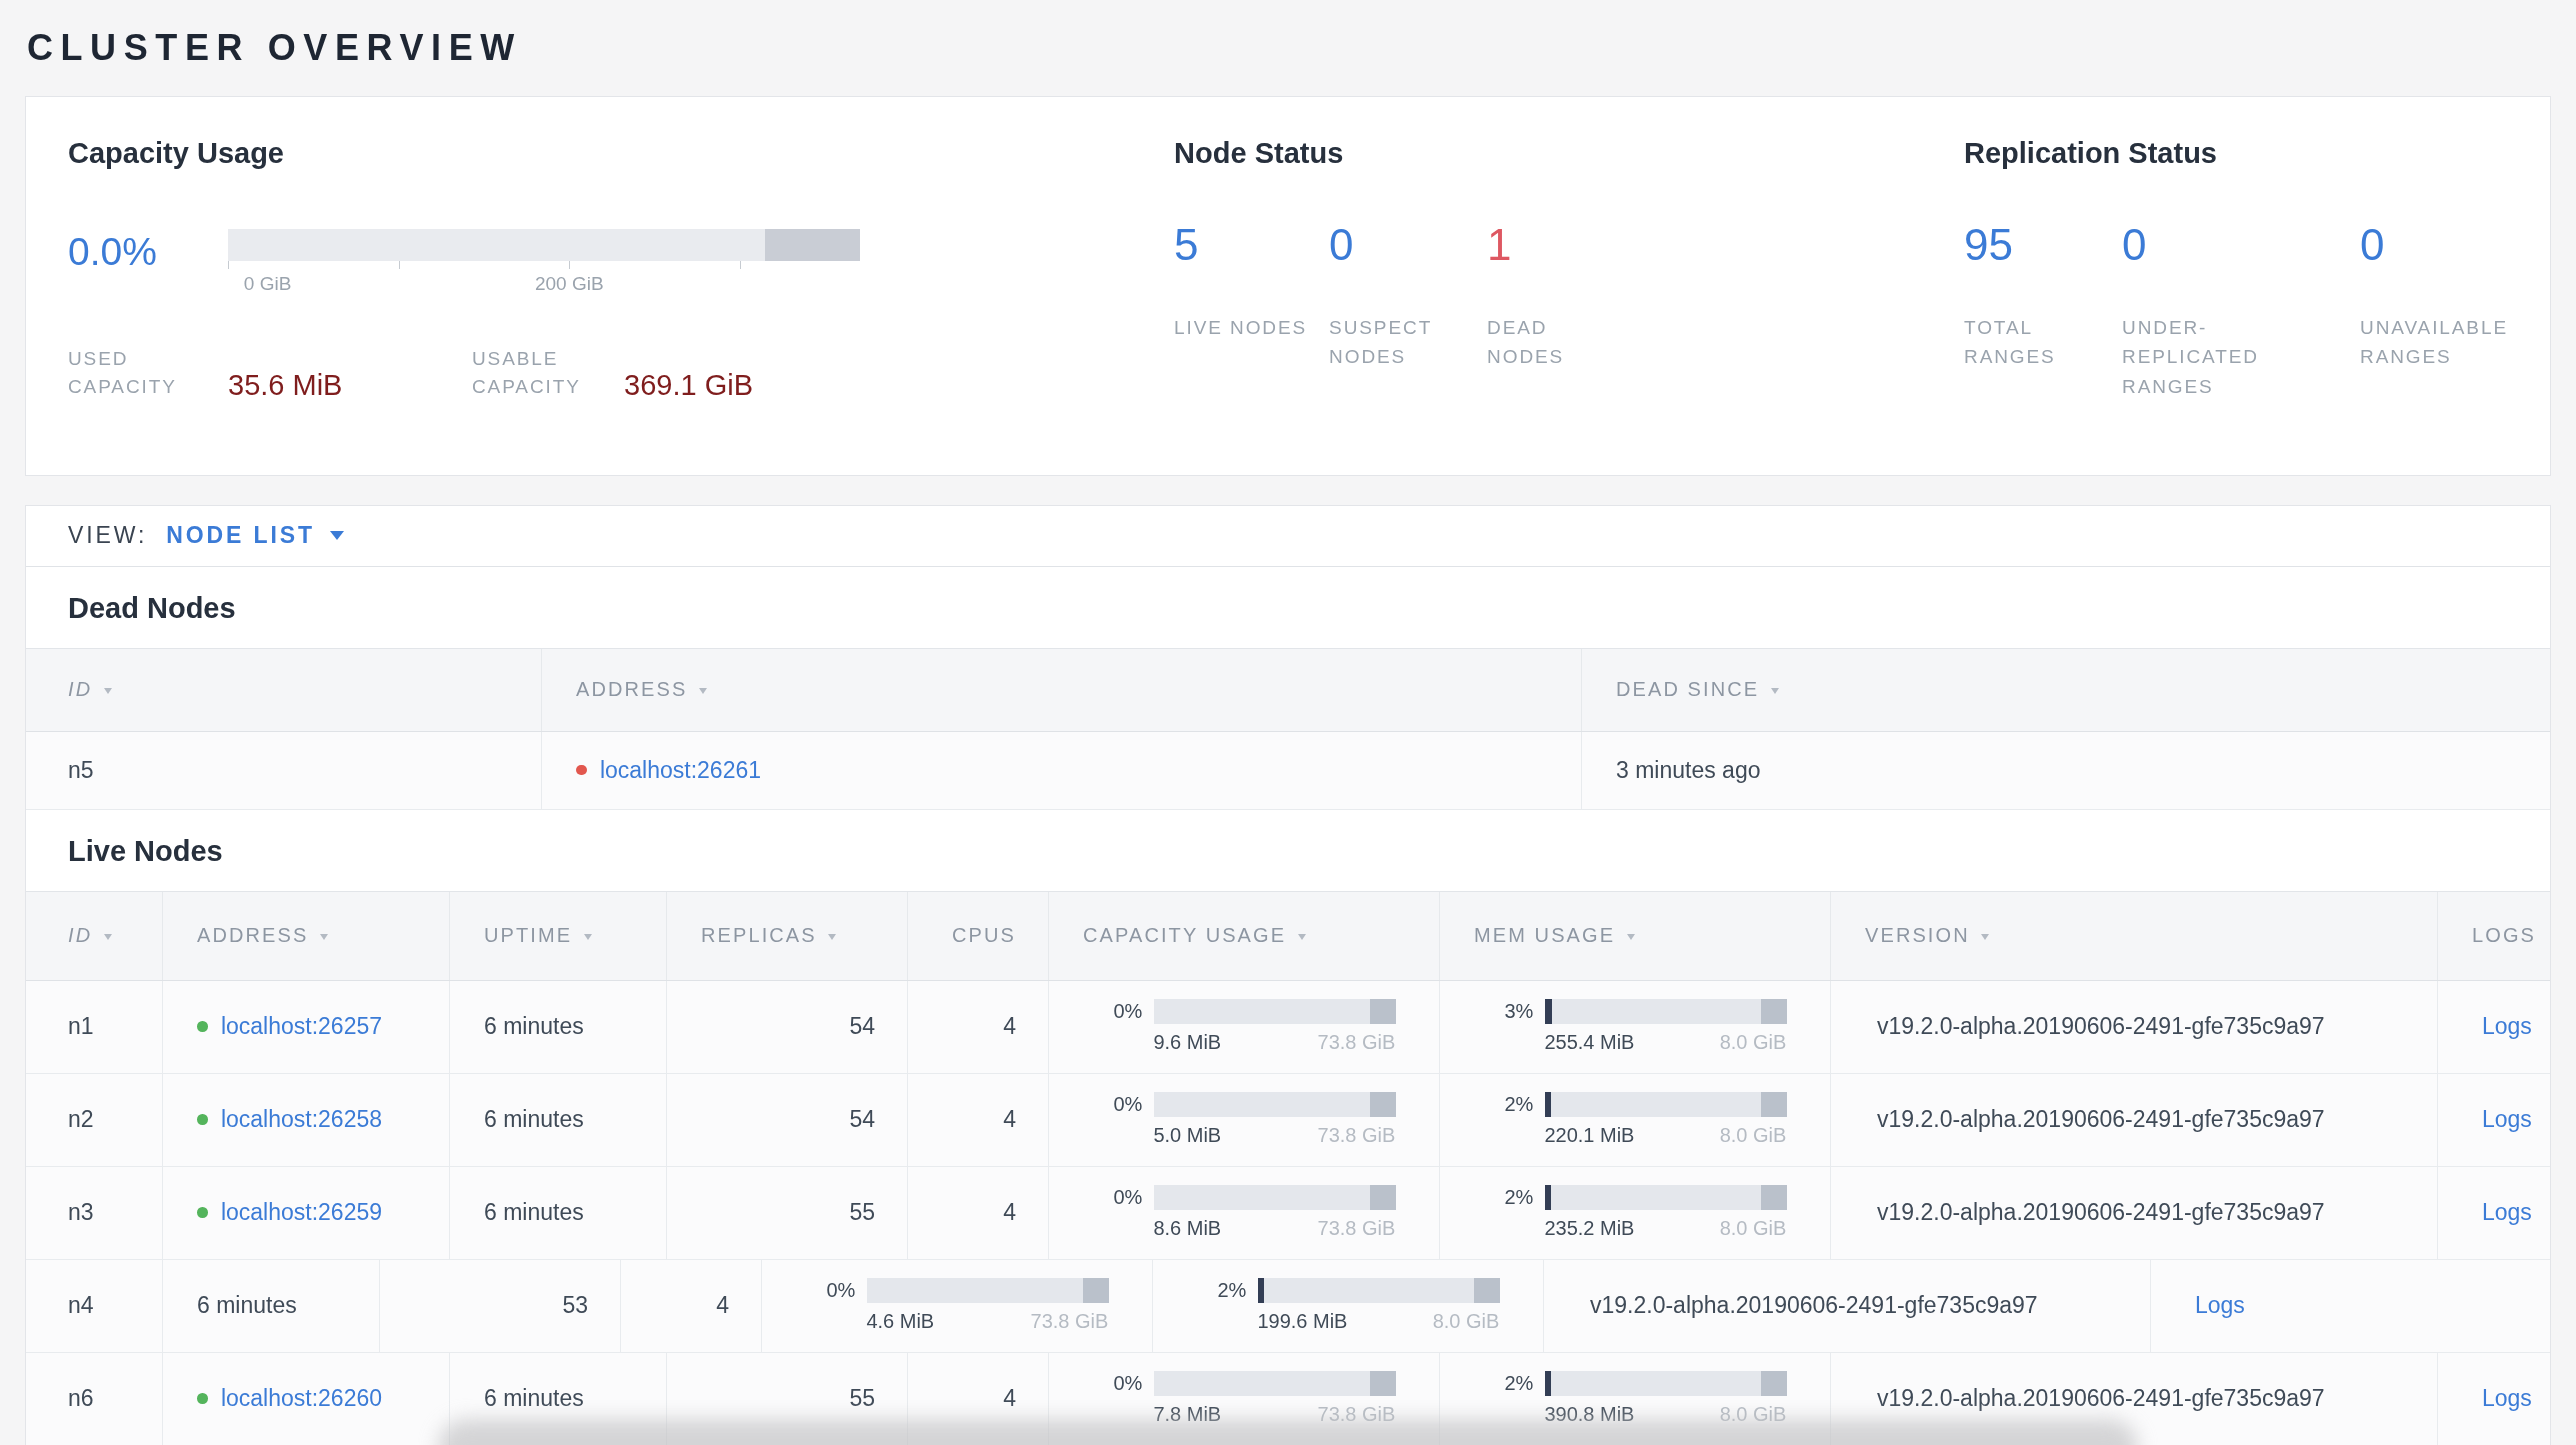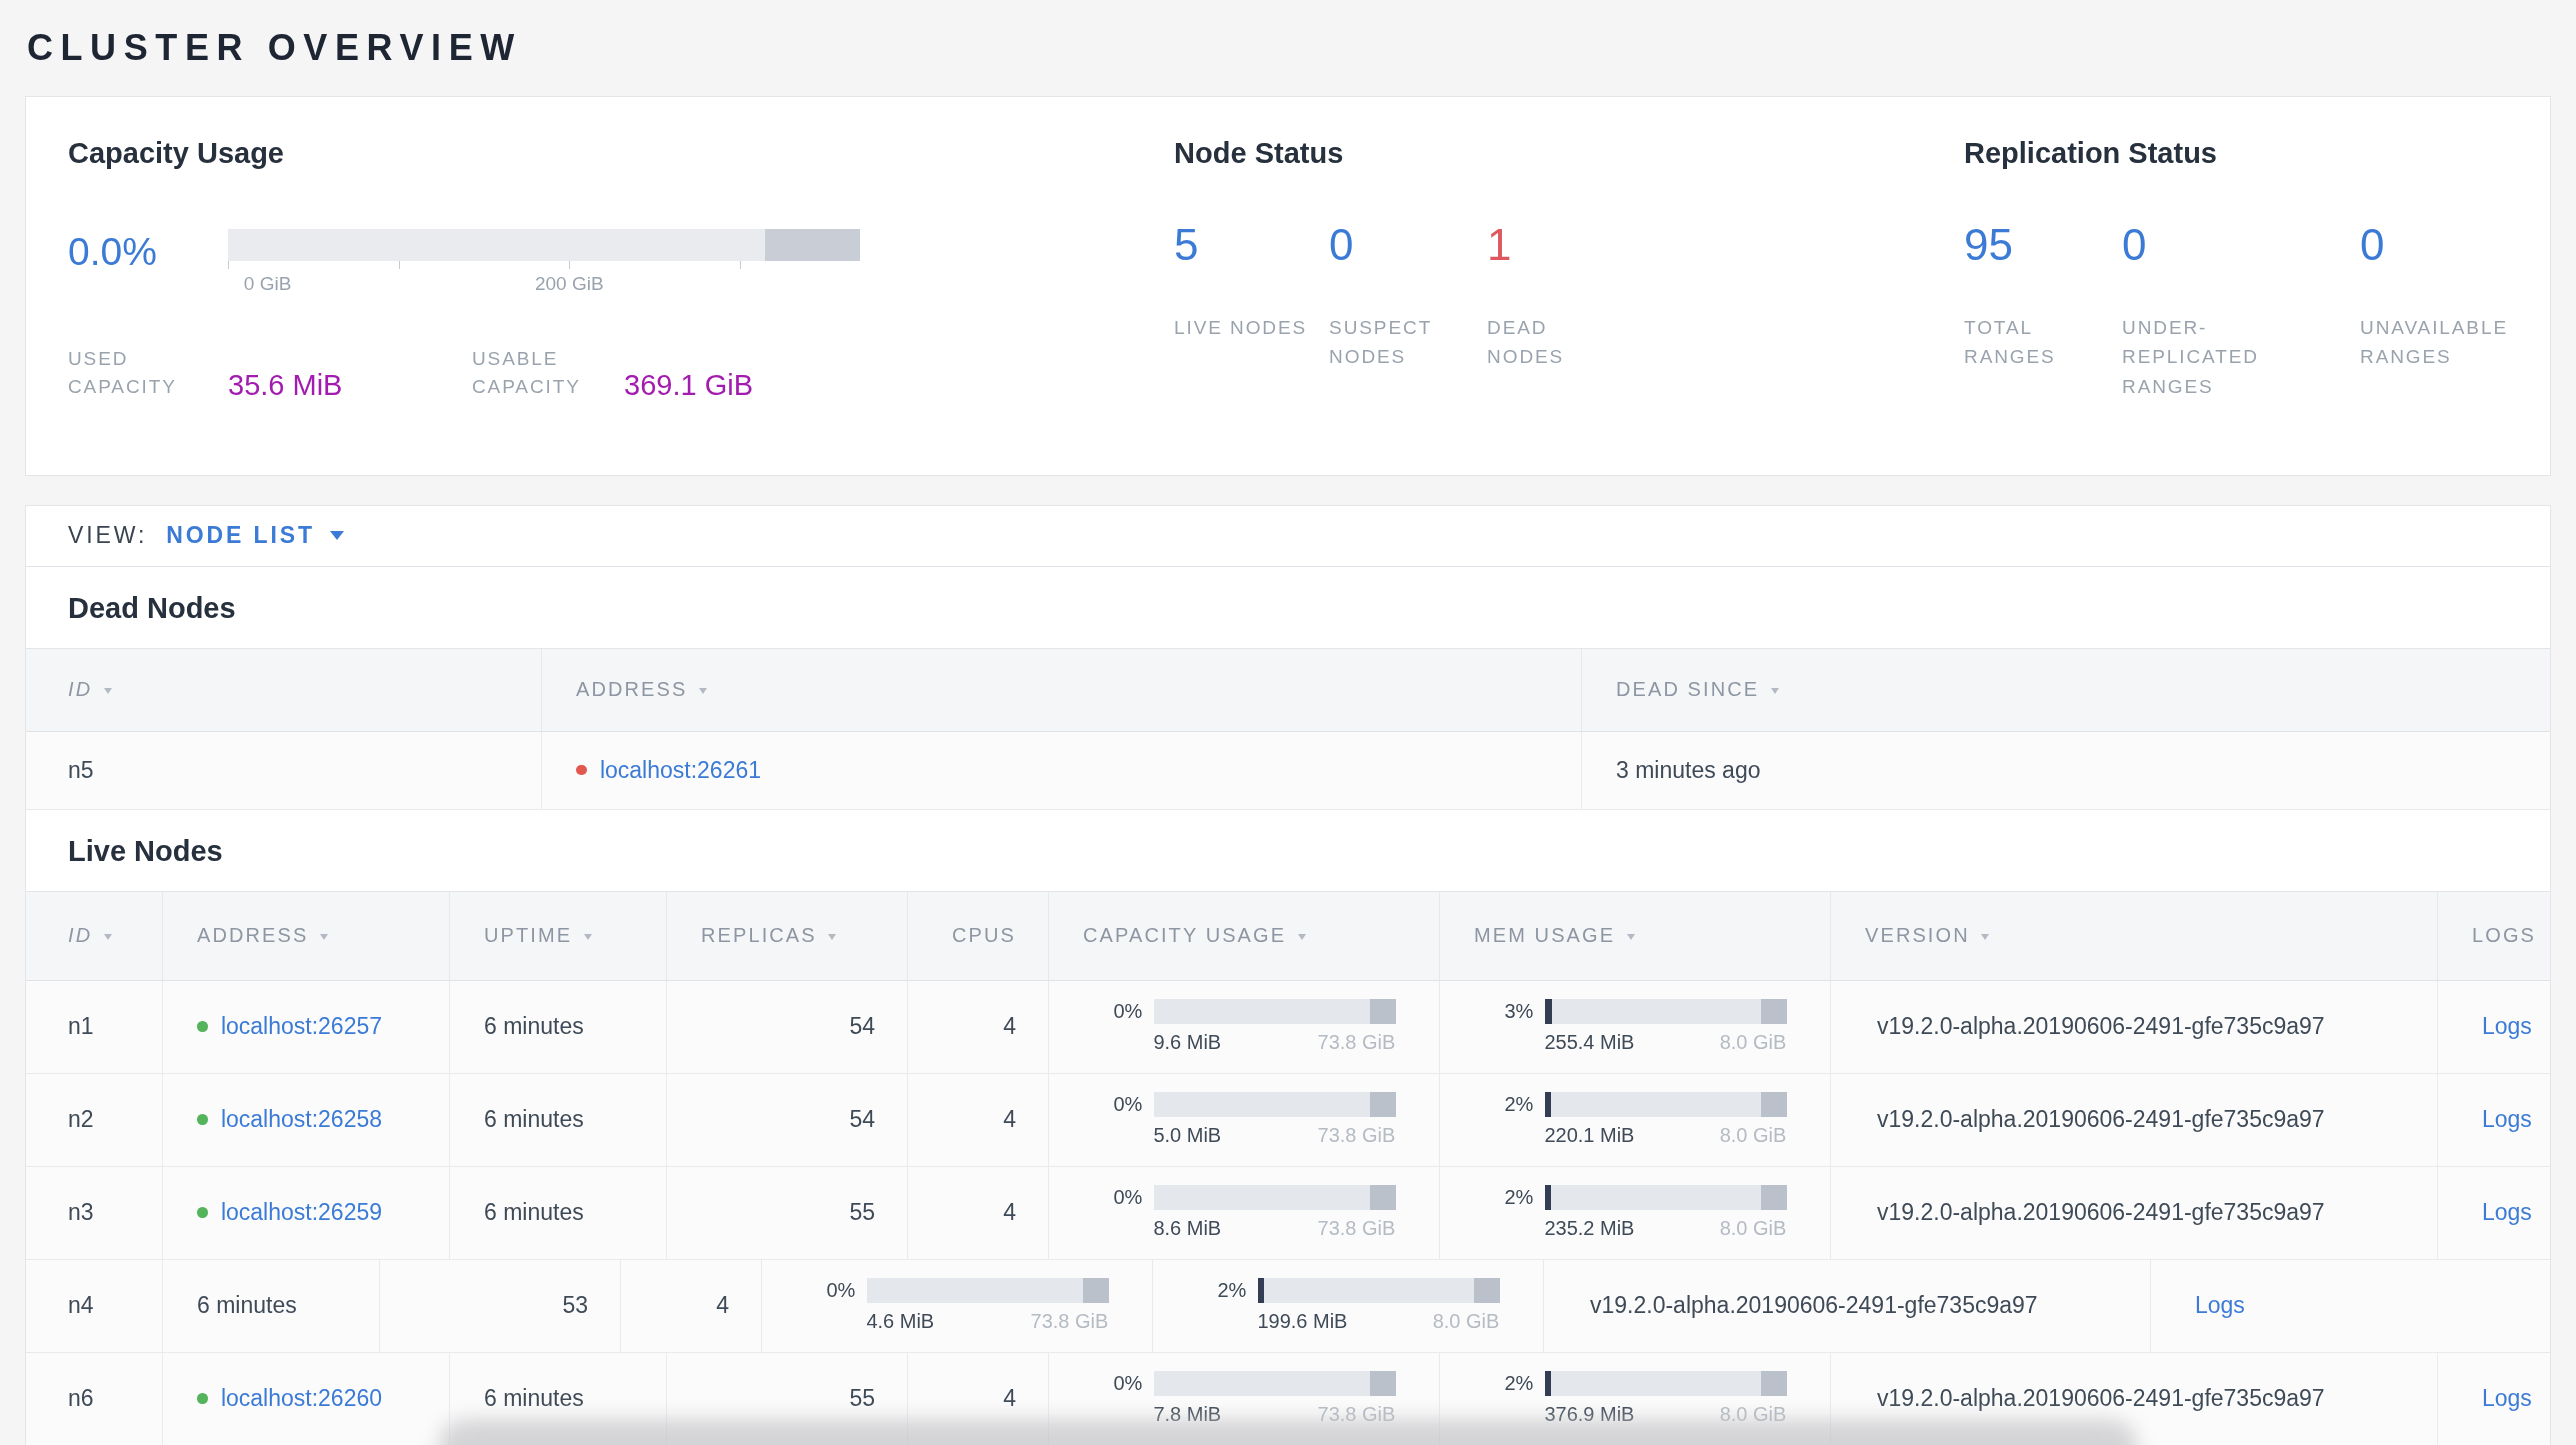--- a/index.html
+++ b/index.html
@@ -37,21 +37,21 @@
   .cap-axis { position:relative; height:46px; }
   .cap-tick { position:absolute; top:0; width:1px; height:8.6px; background:#c6cbd1; }
   .cap-tick.t0 { left:0; } .cap-tick.t1 { left:27%; } .cap-tick.t2 { left:54%; } .cap-tick.t3 { left:81%; }
   .cap-tick-label { position:absolute; top:12.4px; font-size:19px; color:#9aa3ad; transform:translateX(-50%); white-space:nowrap; }
   .cap-tick-label.l0 { left:2%;margin-left:27px; } .cap-tick-label.l2 { left:54%; }
 
   .cap-stats { display:flex; align-items:flex-end; margin-top:38px; }
   .cap-stat-label { font-size:19px; letter-spacing:1.9px; color:#9aa3ad; line-height:1.5; }
   .slot1 { width:160px; } .slot2 { width:244px; } .slot3 { width:152px; }
   .cap-stat-label .inner { max-width:129px; display:block; }
-  .cap-stat-value { font-size:29px; color:#a21caf; }
+  .cap-stat-value { font-size:29px; color:#7f1d1d; }
 
   .stat-group { display:flex; margin-top:53px; }
   .ns1 { width:155px; } .ns2 { width:158px; } .ns3 { flex:1; }
   .rs1 { width:158px; } .rs2 { width:238px; } .rs3 { flex:1; }
   .stat-num { font-size:44px; color:#3b7bd6; line-height:1; }
   .stat-num.red { color:#de5862; }
   .stat-label { margin-top:46px; font-size:19px; letter-spacing:1.9px; color:#9aa3ad; line-height:1.55; max-width:134px; }
   .stat-label.wide { max-width:170px; }
 
   
@@ -454,21 +454,21 @@
       </div>
       <div class="td lc7">
         <div class="usage-inner">
           <div class="usage-line1">
             <span class="u-pct">2%</span>
             <div class="mini-bar">
                 <div class="mini-used" style="width: 2.5%;"></div>
               </div>
           </div>
           <div class="usage-line2">
-            <span class="u-used">376.9 MiB</span>
+            <span class="u-used">390.8 MiB</span>
             <span class="u-total">8.0 GiB</span>
           </div>
         </div>
       </div>
       <div class="td version lc8">v19.2.0-alpha.20190606-2491-gfe735c9a97</div>
       <div class="td logs lc9">
         <a class="link">Logs</a>
       </div>
     </div>
 

